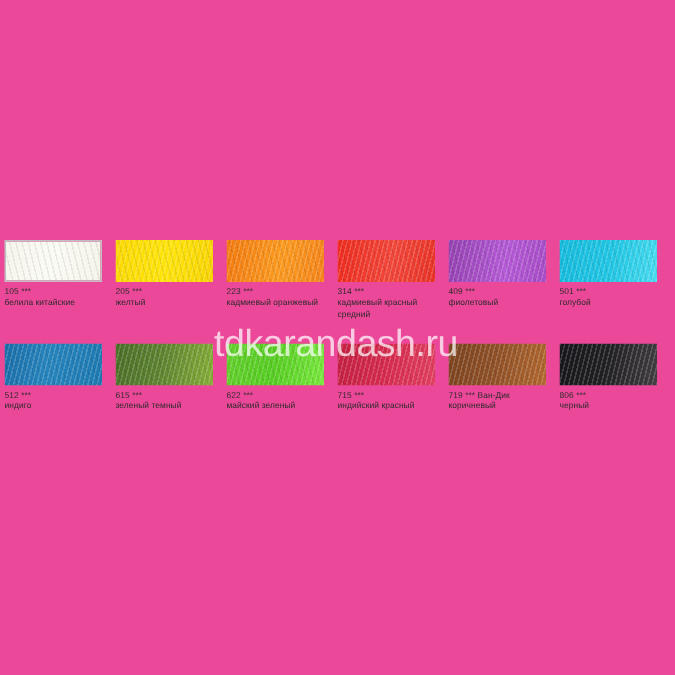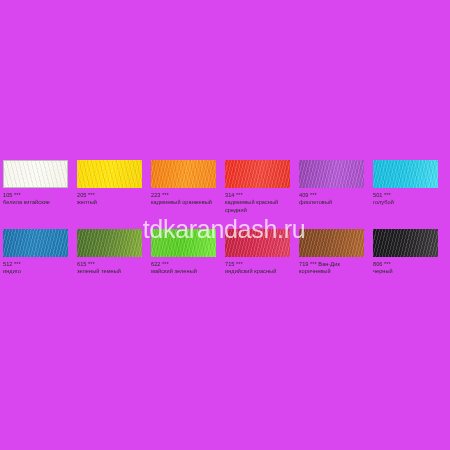--- a/index.html
+++ b/index.html
@@ -14,21 +14,21 @@
     font-family: "Liberation Sans", sans-serif;
     position: relative;
   }
 
   #page {
     position: absolute;
     left: 0;
     top: 0;
     width: 450px;
     height: 450px;
-    background: #d946ef;
+    background: #ec4899;
   }
 
   
   #chart {
     position: absolute;
     left: 3px;
     top: 160px;
     width: 444px;
   }
 

